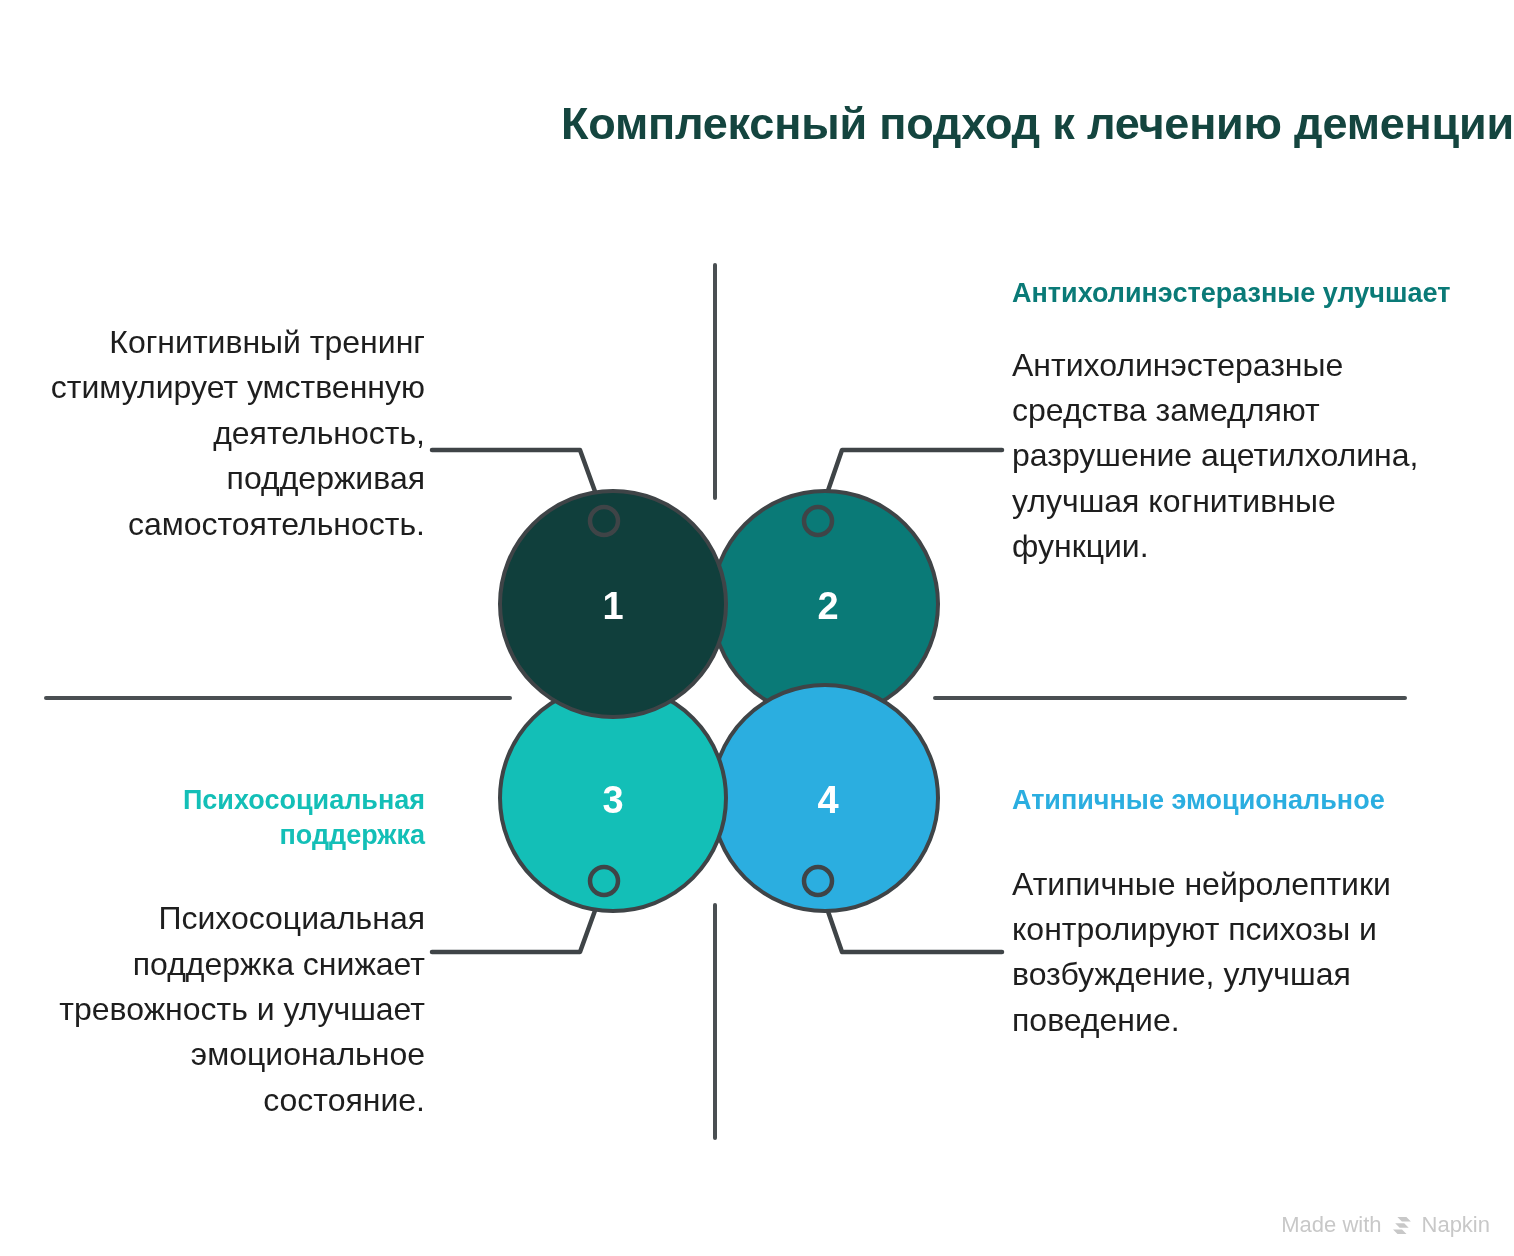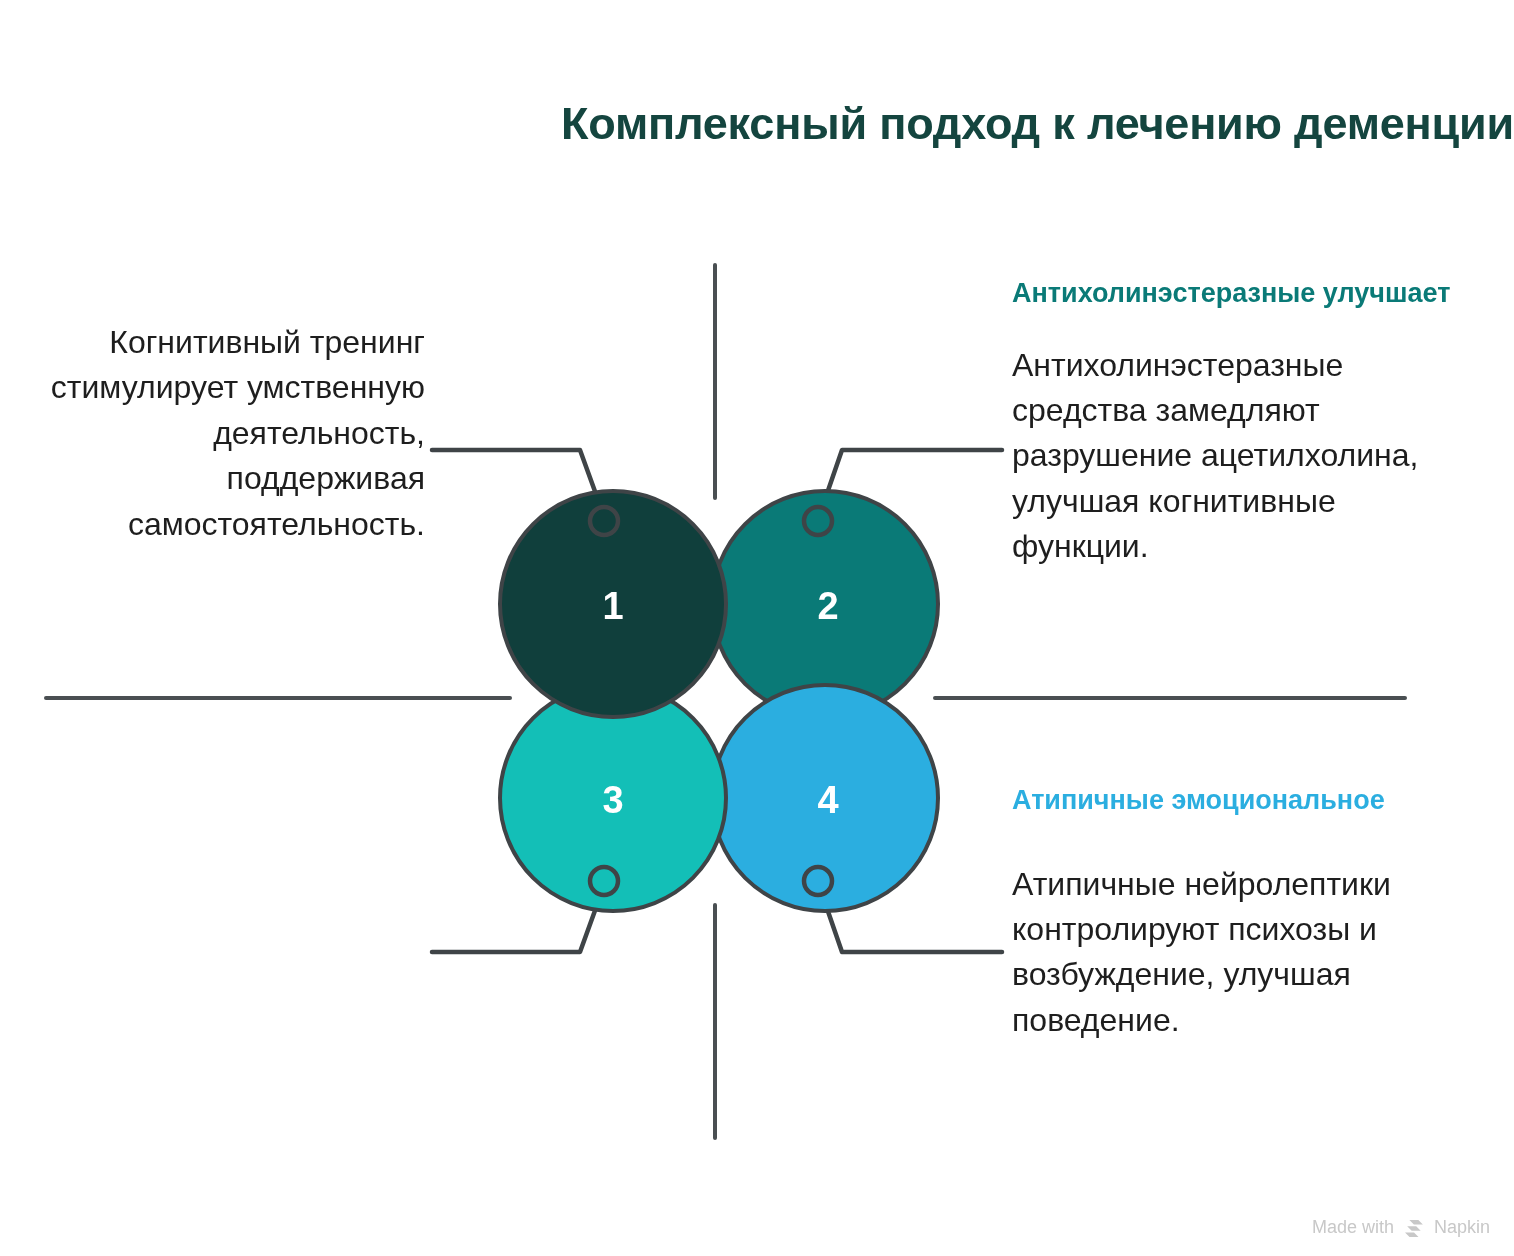--- a/index.html
+++ b/index.html
@@ -82,21 +82,21 @@
 
   
   #watermark {
     position: absolute;
     right: 24px;
     bottom: 18px;
     display: flex;
     align-items: center;
     gap: 9px;
     color: #c8c8c8;
-    font-size: 18px;
+    font-size: 22px;
     white-space: nowrap;
   }
   #watermark .wm-logo {
     display: inline-flex;
     align-items: center;
   }
 </style>
 </head>
 <body>
 
@@ -144,20 +144,24 @@
 
   <div class="quad" id="quad-1">
     <div class="qbody">Когнитивный тренинг стимулирует умственную деятельность, поддерживая самостоятельность.</div>
   </div>
 
   <div class="quad" id="quad-2">
     <div class="qhead">Антихолинэстеразные улучшает</div>
     <div class="qbody">Антихолинэстеразные средства замедляют разрушение ацетилхолина, улучшая когнитивные функции.</div>
   </div>
 
+  <div class="quad" id="quad-3">
+    <div class="qhead">Психосоциальная поддержка</div>
+    <div class="qbody">Психосоциальная поддержка снижает тревожность и улучшает эмоциональное состояние.</div>
+  </div>
 
   <div class="quad" id="quad-4">
     <div class="qhead">Атипичные эмоциональное</div>
     <div class="qbody">Атипичные нейролептики контролируют психозы и возбуждение, улучшая поведение.</div>
   </div>
 
   <div id="watermark">
     <span>Made with</span>
     <span class="wm-logo">
       <svg width="22" height="20" viewBox="0 0 22 20" aria-hidden="true">

